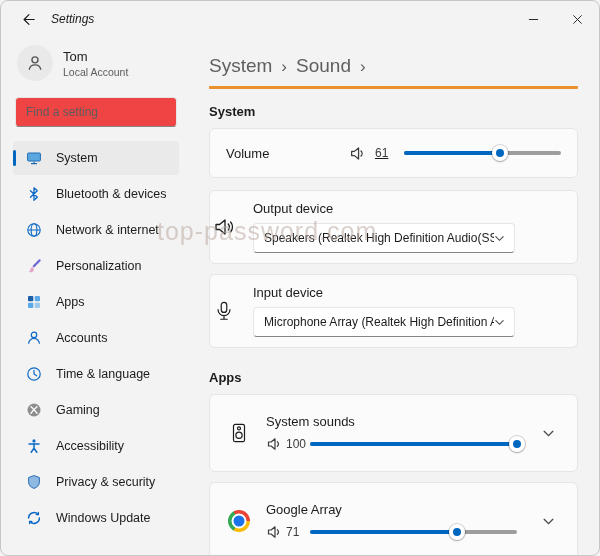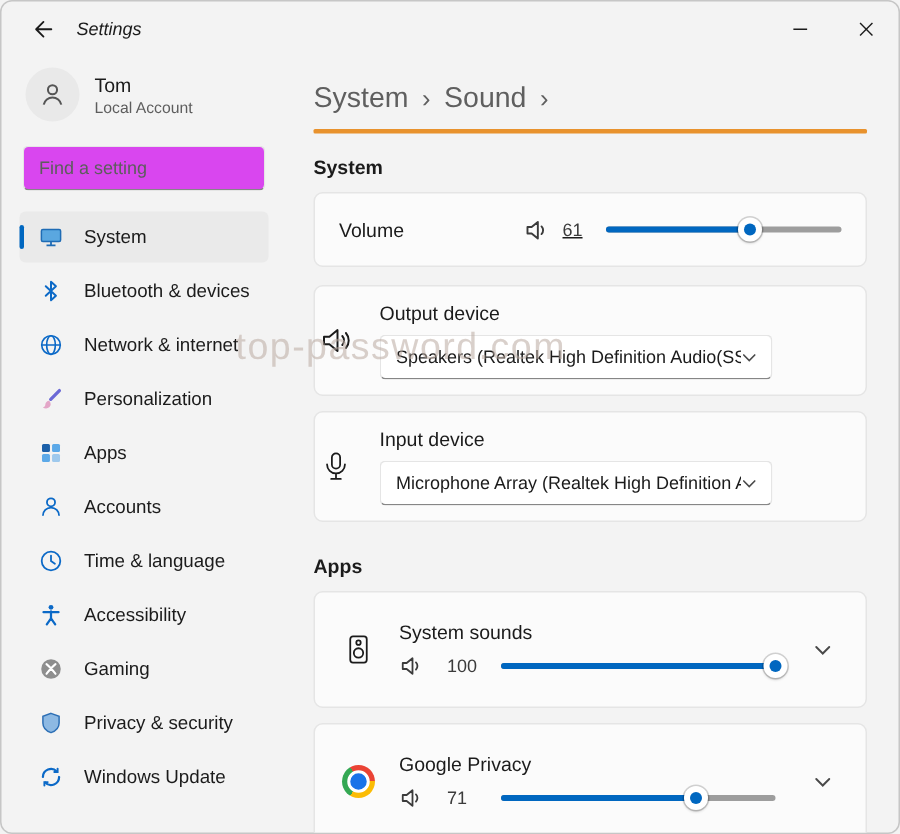--- a/index.html
+++ b/index.html
@@ -23,21 +23,21 @@
   
   .app { display:flex; height:519px; }
   .sidebar { width:190px; flex:none; padding-top:2px; }
   .main { flex:1; padding:10px 21px 0 18px; position:relative; overflow:hidden; }
   
   .profile { display:flex; align-items:center; gap:10px; margin:6px 14px 16px 16px; }
   .avatar { width:36px; height:36px; border-radius:50%; background:#e9e9e9; display:flex; align-items:center; justify-content:center; flex:none; }
   .p-name { font-size:13px; }
   .p-type { font-size:10.5px; color:#5d5d5d; margin-top:2px; }
   
-  .searchbox { margin:0 14px 14px 14px; height:30px; background:#d946ef; border:1px solid #e5e5e5; border-bottom:1px solid #868686; border-radius:4px; display:flex; align-items:center; padding:0 8px 0 10px; }
+  .searchbox { margin:0 14px 14px 14px; height:30px; background:#ef4444; border:1px solid #e5e5e5; border-bottom:1px solid #868686; border-radius:4px; display:flex; align-items:center; padding:0 8px 0 10px; }
   .searchbox input { flex:1; border:none; outline:none; font-size:12px; font-family:"Liberation Sans",sans-serif; color:#1b1b1b; background:transparent; }
   .searchbox input::placeholder { color:#5d5d5d; }
   
   .nav { display:flex; flex-direction:column; gap:2px; padding:0 12px; }
   .nav-item { height:34px; display:flex; align-items:center; gap:14px; padding:0 0 0 13px; border-radius:4px; cursor:pointer; position:relative; }
   .nav-item.selected { background:#eaeaea; }
   .nav-item .pill { position:absolute; left:0; top:50%; transform:translateY(-50%); width:3px; height:16px; border-radius:2px; background:#0067c0; }
   .nav-label { font-size:12.5px; }
   .nav-ico { width:16px; height:16px; flex:none; display:flex; }
   
@@ -68,21 +68,21 @@
   .dev-col { display:flex; flex-direction:column; gap:7px; }
   .dev-label { font-size:13px; }
   .combo { width:262px; height:30px; background:#ffffff; border:1px solid #e5e5e5; border-bottom:1px solid #868686; border-radius:4px; display:flex; align-items:center; padding:0 9px 0 10px; cursor:pointer; }
   .combo-text { flex:1; font-size:12px; white-space:nowrap; overflow:hidden; }
   
   .card-app { height:78px; display:flex; align-items:center; gap:14px; padding:0 12px 0 16px; }
   .card-app.cut { margin-bottom:0; }
   .app-icon { width:26px; flex:none; display:flex; justify-content:center; color:#1b1b1b; }
   .app-mid { flex:1; display:flex; flex-direction:column; gap:6px; min-width:0; }
   .app-title { font-size:13px; }
-  .app-vol-row { display:flex; align-items:center; gap:16px; color:#3b3b3b; }
+  .app-vol-row { display:flex; align-items:center; gap:4px; color:#3b3b3b; }
   .expander { width:34px; height:34px; flex:none; background:none; border:none; display:flex; align-items:center; justify-content:center; cursor:pointer; border-radius:4px; color:#4a4a4a; }
   
   .chrome-logo { width:22px; height:22px; border-radius:50%; background:conic-gradient(from 90deg, #fbbc05 0deg 120deg, #34a853 120deg 240deg, #ea4335 240deg 360deg); position:relative; }
   .chrome-logo::after { content:""; position:absolute; left:50%; top:50%; transform:translate(-50%,-50%); width:11px; height:11px; border-radius:50%; background:#1a73e8; border:2.5px solid #ffffff; }
   
   .watermark { position:absolute; left:156px; top:216px; font-size:25px; letter-spacing:1px; color:rgba(186,170,160,0.55); pointer-events:none; z-index:5; }
 </style>
 </head>
 <body>
 
@@ -203,36 +203,36 @@
             <svg width="16" height="16" viewBox="0 0 16 16" fill="none" stroke="#0b69c7" stroke-width="1.2" stroke-linecap="round">
               <circle cx="8" cy="8" r="6.2"></circle>
               <path d="M8 4.4V8l2.6 1.8"></path>
             </svg>
           </span>
         <span class="nav-label">Time &amp; language</span>
       </div>
 
       <div class="nav-item">
         <span class="nav-ico">
+            <svg width="16" height="16" viewBox="0 0 16 16">
+              <circle cx="8" cy="8" r="6.5" fill="#8e8e8e"></circle>
+              <path d="M5 4.8c2 1.5 4.2 4.2 6 6.4M11 4.8c-2 1.5-4.2 4.2-6 6.4" stroke="#ffffff" stroke-width="1.4" fill="none" stroke-linecap="round"></path>
+            </svg>
+          </span>
+        <span class="nav-label">Gaming</span>
+      </div>
+
+      <div class="nav-item">
+        <span class="nav-ico">
             <svg width="16" height="16" viewBox="0 0 16 16" fill="none" stroke="#0b69c7" stroke-width="1.5" stroke-linecap="round">
               <circle cx="8" cy="2.9" r="1.6" fill="#0b69c7" stroke="none"></circle>
               <path d="M3 6.1h10M8 5.6v4.6M8 10.2 5.2 14.2M8 10.2l2.8 4"></path>
             </svg>
           </span>
         <span class="nav-label">Accessibility</span>
-      </div>
-
-      <div class="nav-item">
-        <span class="nav-ico">
-            <svg width="16" height="16" viewBox="0 0 16 16">
-              <circle cx="8" cy="8" r="6.5" fill="#8e8e8e"></circle>
-              <path d="M5 4.8c2 1.5 4.2 4.2 6 6.4M11 4.8c-2 1.5-4.2 4.2-6 6.4" stroke="#ffffff" stroke-width="1.4" fill="none" stroke-linecap="round"></path>
-            </svg>
-          </span>
-        <span class="nav-label">Gaming</span>
       </div>
 
       <div class="nav-item">
         <span class="nav-ico">
             <svg width="16" height="16" viewBox="0 0 16 16">
               <path d="M8 1.6 13.4 3.5V8c0 3.4-2.4 5.4-5.4 6.4C5 13.4 2.6 11.4 2.6 8V3.5Z" fill="#8db9e3" stroke="#2d6fb5" stroke-width="1"></path>
             </svg>
           </span>
         <span class="nav-label">Privacy &amp; security</span>
       </div>
@@ -346,21 +346,21 @@
             <path d="M2 4l4 4 4-4"></path>
           </svg>
       </button>
     </div>
 
     <div class="card card-app cut">
       <span class="app-icon">
         <span class="chrome-logo"></span>
       </span>
       <div class="app-mid">
-        <span class="app-title">Google Privacy</span>
+        <span class="app-title">Google Array</span>
         <div class="app-vol-row">
           <svg width="16" height="16" viewBox="0 0 16 16" fill="none" stroke="#3b3b3b" stroke-width="1.2" stroke-linejoin="round">
               <path d="M2.5 6h2.6L9 2.8v10.4L5.1 10H2.5z"></path>
               <path d="M11.3 5.6a3.4 3.4 0 0 1 0 4.8" stroke-linecap="round"></path>
             </svg>
           <span class="val-num">71</span>
           <div class="slider">
             <div class="track"></div>
             <div class="fill" style="width: 71%;"></div>
             <div class="thumb" style="left: 71%;"></div>

